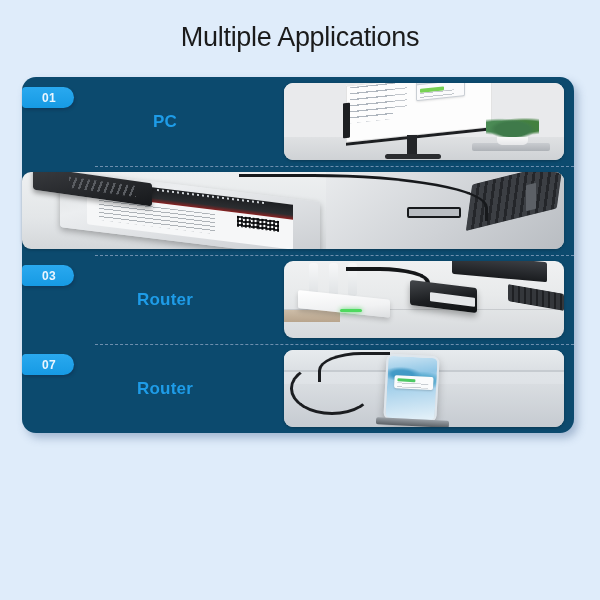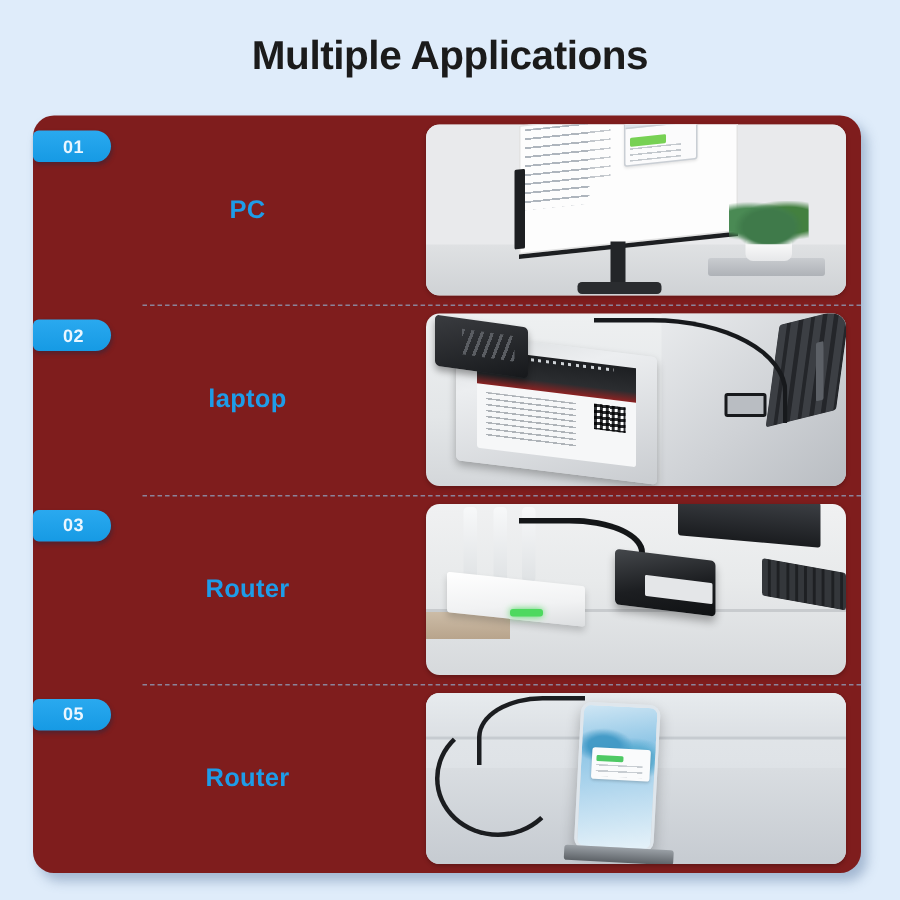--- a/index.html
+++ b/index.html
@@ -17,33 +17,33 @@
   }
 
   
   .page-title {
     position: absolute;
     top: 22px;
     left: 0;
     width: 600px;
     text-align: center;
     font-size: 27px;
-    font-weight: bold;
+    font-weight: normal;
     letter-spacing: -0.3px;
     color: #1b1b1b;
   }
 
   
   .card {
     position: absolute;
     left: 22px;
     top: 77px;
     width: 552px;
-    height: 505px;
-    background: #7f1d1d;
+    height: 356px;
+    background: #0c4a6e;
     border-radius: 14px;
     box-shadow: 4px 5px 8px rgba(90,120,160,0.45);
   }
 
   .rows {
     position: absolute;
     inset: 0;
     display: flex;
     flex-direction: column;
   }
@@ -321,24 +321,20 @@
           <div class="mon-neck"></div>
           <div class="mon-base"></div>
           <div class="book"></div>
           <div class="plant-pot"></div>
           <div class="plant-leaf"></div>
         </div>
       </div>
     </div>
 
     <div class="row">
-      <div class="row-left">
-        <div class="badge">02</div>
-        <div class="row-label">laptop</div>
-      </div>
       <div class="row-right">
         <div class="thumb ph-lap">
           <div class="lapbody">
             <div class="keys"></div>
             <div class="ports"></div>
           </div>
           <div class="hdd"></div>
           <div class="label">
             <div class="lab-top">
               <div class="seag"></div>
@@ -374,21 +370,21 @@
           <div class="rt-led"></div>
           <div class="wire"></div>
           <div class="adp"></div>
           <div class="adp-sata"></div>
         </div>
       </div>
     </div>
 
     <div class="row">
       <div class="row-left">
-        <div class="badge">05</div>
+        <div class="badge">07</div>
         <div class="row-label">Router</div>
       </div>
       <div class="row-right">
         <div class="thumb ph-ph">
           <div class="topdesk"></div>
           <div class="edge"></div>
           <div class="lowdesk"></div>
           <div class="coil"></div>
           <div class="coil2"></div>
           <div class="phone">

